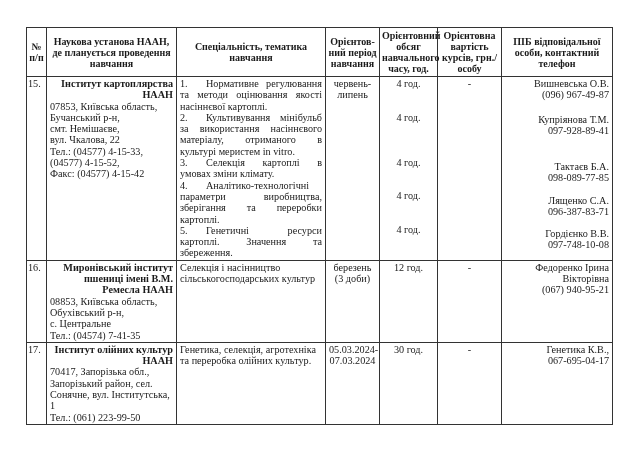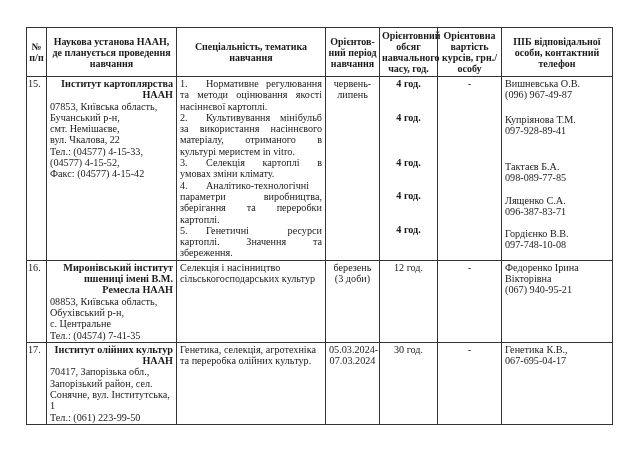--- a/index.html
+++ b/index.html
@@ -36,21 +36,21 @@
   tr.r15 { height: 142px; }
   tr.r16 { height: 82px; }
   tr.r17 { height: 68px; margin-left: 32px; }
   .num { padding-left: 1px !important; padding-right: 0 !important; }
   .inst-name { font-weight: bold; display: block; text-align: right; }
   .line { display: block; }
   .topic { display: block; text-align: justify; text-align-last: left; }
   .topic .tnum { display: inline-block; width: 26px; }
   td.center { text-align: center; }
   td.middle { vertical-align: middle; }
-  .contact { display: block; text-align: left; }
+  .contact { display: block; text-align: right; }
 </style>
 </head>
 <body>
 
 <table class="main">
   <colgroup>
     <col class="col-num">
       <col class="col-inst">
       <col class="col-spec">
       <col class="col-period">
@@ -83,21 +83,21 @@
     </td>
     <td>
       <span class="topic"><span class="tnum">1.</span><span>Нормативне регулювання та методи оцінювання якості насіннєвої картоплі.</span></span>
       <span class="topic"><span class="tnum">2.</span><span>Культивування мінібульб за використання насіннєвого матеріалу, отриманого в культурі меристем in vitro.</span></span>
       <span class="topic"><span class="tnum">3.</span><span>Селекція картоплі в умовах зміни клімату.</span></span>
       <span class="topic"><span class="tnum">4.</span><span>Аналітико-технологічні параметри виробництва, зберігання та переробки картоплі.</span></span>
       <span class="topic"><span class="tnum">5.</span><span>Генетичні ресурси картоплі. Значення та збереження.</span></span>
     </td>
     <td class="center middle">червень-липень</td>
     <td class="center">
-      <div style="position:relative;height:180px;font-weight:bold;">
+      <div style="position:relative;height:180px;">
         <span style="position:absolute;left:0;right:0;top:0;">4 год.</span>
         <span style="position:absolute;left:0;right:0;top:34px;">4 год.</span>
         <span style="position:absolute;left:0;right:0;top:79px;">4 год.</span>
         <span style="position:absolute;left:0;right:0;top:112px;">4 год.</span>
         <span style="position:absolute;left:0;right:0;top:146px;">4 год.</span>
       </div>
     </td>
     <td class="center">-</td>
     <td class="center">
       <div style="position:relative;height:180px;">

